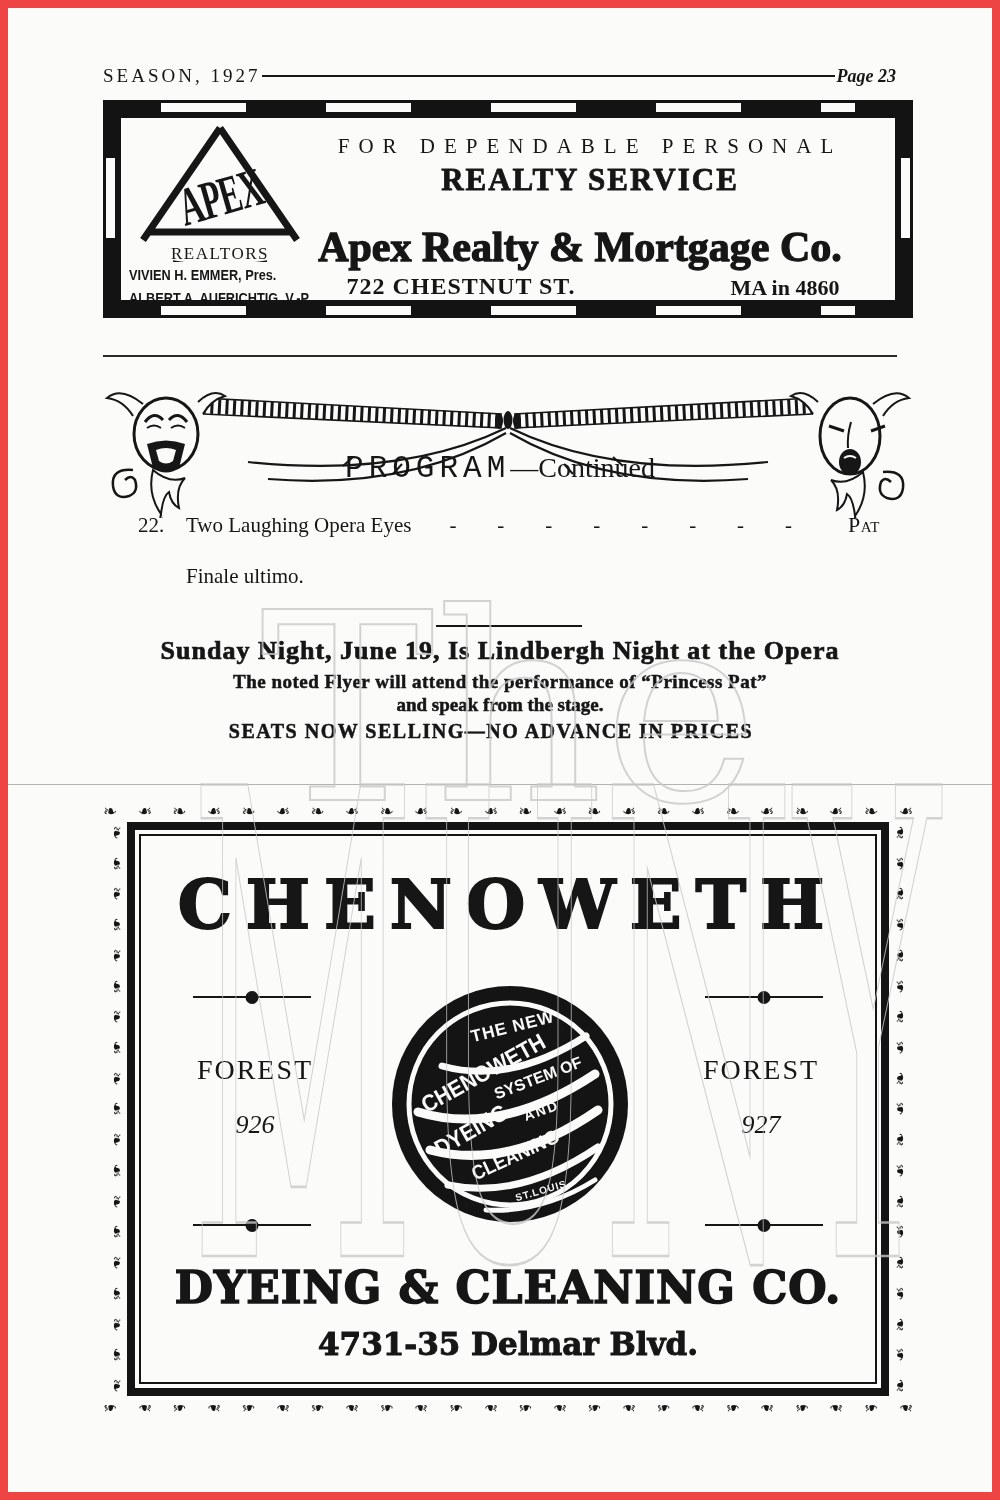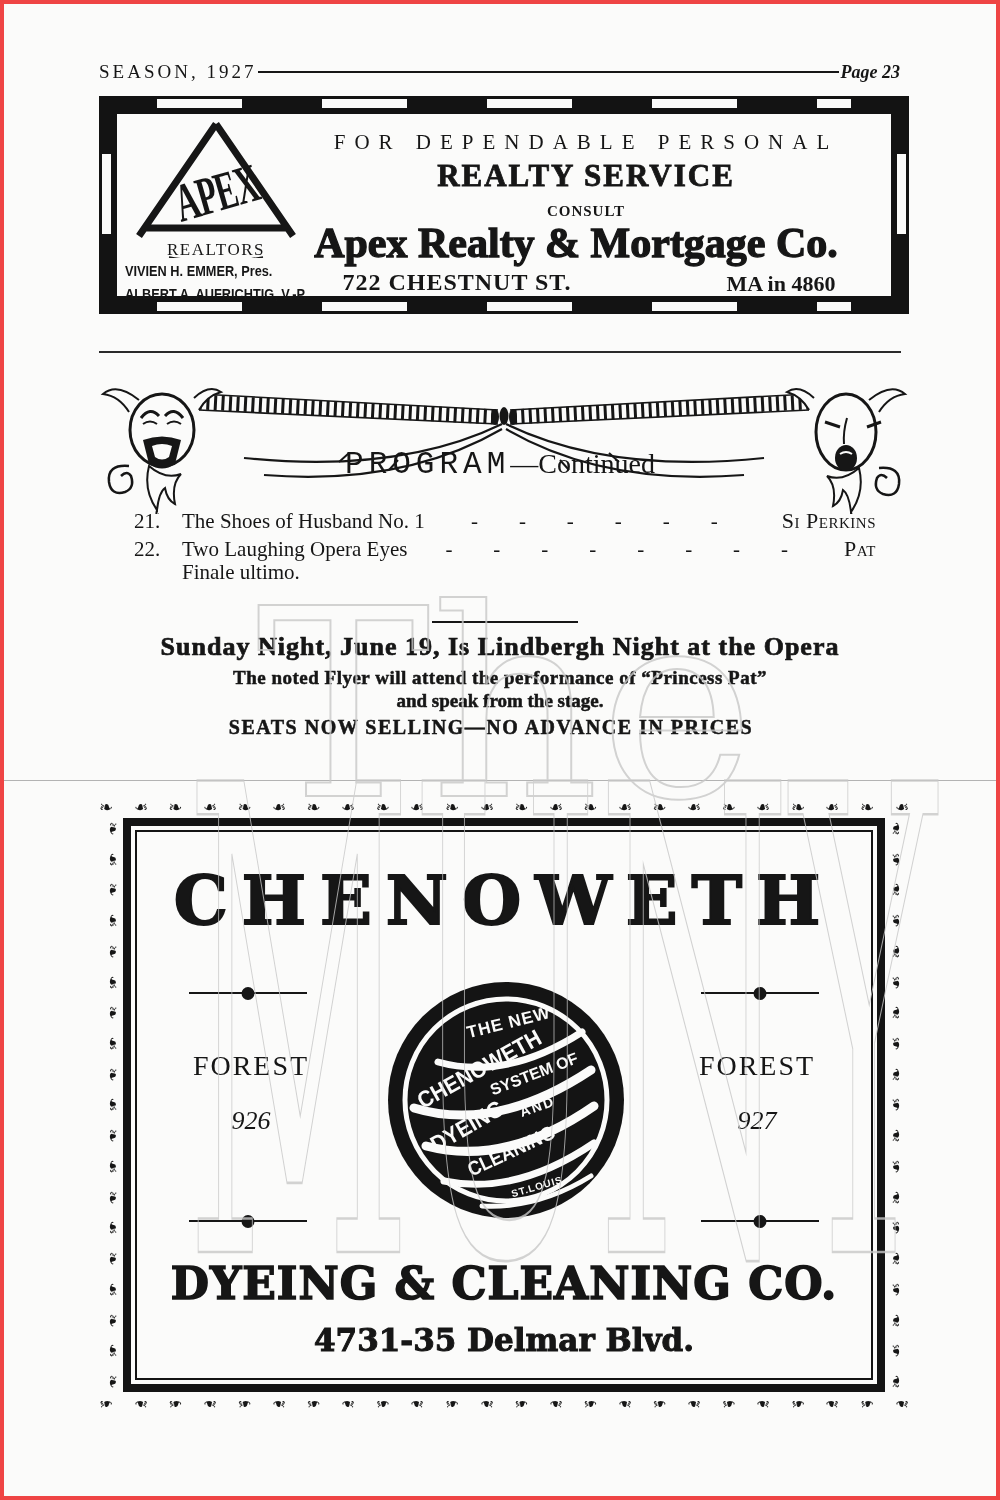--- a/index.html
+++ b/index.html
@@ -1,18 +1,18 @@
 <!DOCTYPE html>
 <html><head>
 <meta charset="utf-8">
 <style>
   html,body{margin:0;padding:0;background:#444;}
   .page{
     position:relative;width:1000px;height:1500px;margin:0 auto;
-    background:#fbfbfa;box-sizing:border-box;border:4px solid #ef4444;
+    background:#fbfbfa;box-sizing:border-box;border:8px solid #ef4444;
     overflow:hidden;font-family:"Liberation Serif","DejaVu Serif",serif;color:#161616;
   }
   .abs{position:absolute;}
   
   .hdr{left:95px;right:96px;top:57px;display:flex;align-items:baseline;}
   .hdr .season{font-size:19px;letter-spacing:3px;font-weight:500;}
   .hdr .rule{flex:1;border-top:2px solid #161616;transform:translateY(-5px);margin:0 2px;}
   .hdr .pageno{font-style:italic;font-weight:bold;font-size:18px;}
   
   .apex{left:95px;top:92px;width:810px;height:218px;background:#131313;}
@@ -100,21 +100,20 @@
         <svg width="170" height="140" viewBox="0 0 170 140">
           <path d="M85 6 L162 118 M85 6 L8 118 M14 110 L156 110" stroke="#161616" stroke-width="7" fill="none"></path>
           <path d="M85 2 L170 124 M85 2 L0 124" stroke="#fbfbfa" stroke-width="0" fill="none"></path>
           <text x="0" y="0" transform="translate(50,104) rotate(-16) scale(0.95,1.6)" font-family="Liberation Serif, DejaVu Serif, serif" font-size="34" font-weight="bold" letter-spacing="-1" fill="#161616">APEX</text>
           <text x="85" y="137" text-anchor="middle" font-family="Liberation Serif, DejaVu Serif, serif" font-size="17" letter-spacing="1.5" fill="#161616">REALTORS</text>
           <path d="M38 139 Q85 147 132 139" stroke="#161616" stroke-width="1.5" fill="none"></path>
         </svg>
       </div>
       <div class="abs apex-tagline">FOR DEPENDABLE PERSONAL</div>
       <div class="abs apex-service">REALTY SERVICE</div>
-      <div class="abs apex-consult">CONSULT</div>
       <div class="abs apex-company">Apex Realty &amp; Mortgage Co.</div>
       <div class="abs apex-officers">
         <div>VIVIEN H. EMMER, Pres.</div>
         <div>ALBERT A. AUFRICHTIG, V.-P.</div>
       </div>
       <div class="abs apex-address">722 CHESTNUT ST.</div>
       <div class="abs apex-phone">MA in 4860</div>
     </div>
   </div>
 
@@ -158,26 +157,20 @@
       <path d="M760 90 Q766 114 752 134 Q750 116 744 112 Q742 124 734 128 Q738 108 728 98 Q744 104 760 90 Z" fill="#fbfbfa" stroke="#161616" stroke-width="2"></path>
       <path d="M752 134 Q754 142 750 138" stroke="#161616" stroke-width="2" fill="none"></path>
     </g>
   </svg>
 
   <div class="abs prog-head">
     <span class="t1">PROGRAM</span><span class="t2">—Continued</span>
   </div>
 
   <div class="abs prog-list">
-    <div class="prog-row">
-      <span class="prog-num">21.</span>
-      <span class="prog-title">The Shoes of Husband No. 1</span>
-      <span class="prog-leaders">- - - - - -</span>
-      <span class="prog-perf">Si Perkins</span>
-    </div>
     <div class="prog-row">
       <span class="prog-num">22.</span>
       <span class="prog-title">Two Laughing Opera Eyes</span>
       <span class="prog-leaders">- - - - - - - -</span>
       <span class="prog-perf">Pat</span>
     </div>
   </div>
   <div class="abs prog-finale">Finale ultimo.</div>
 
   <div class="abs divider"></div>

